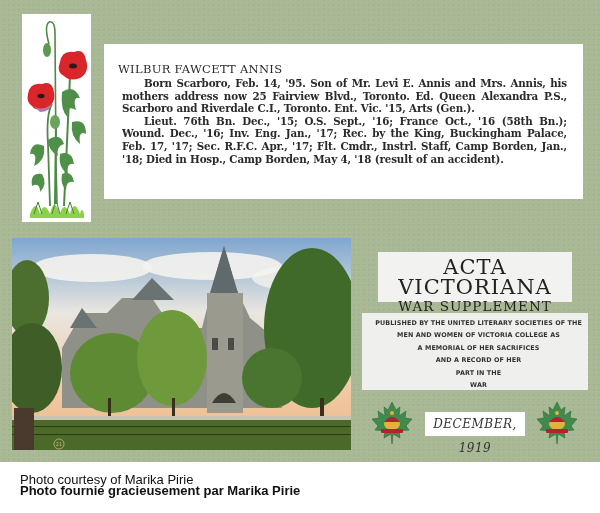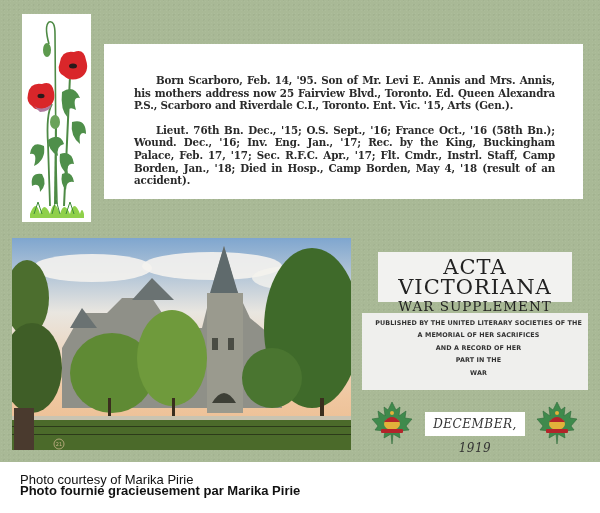--- a/index.html
+++ b/index.html
@@ -5,21 +5,21 @@
   html, body { margin: 0; padding: 0; }
   body { width: 600px; height: 513px; position: relative; background: #ffffff; overflow: hidden; }
   .board { position: absolute; left: 0; top: 0; width: 600px; height: 462px; background: #a9b996;
     background-image: radial-gradient(rgba(255,255,255,0.05) 1px, transparent 1px), radial-gradient(rgba(0,0,0,0.04) 1px, transparent 1px);
     background-size: 3px 3px, 5px 5px; background-position: 0 0, 1px 2px; }
   .poppy-card { position: absolute; left: 22px; top: 14px; width: 69px; height: 208px; background: #ffffff; }
   .poppy-card svg { position: absolute; left: 0; top: 0; }
   .bio-card { position: absolute; left: 104px; top: 44px; width: 479px; height: 155px; background: #ffffff; box-sizing: border-box; padding: 18px 16px 0 14px;
     font-family: "DejaVu Serif", serif; color: #2a2a2a; }
   .bio-name { font-size: 11.5px; letter-spacing: 0.3px; margin: 0 0 1px 0; line-height: 14px; font-weight: normal; }
-  .bio-para { font-size: 10.3px; line-height: 12.6px; margin: 12px; text-align: justify; text-indent: 22px; font-weight: bold; letter-spacing: -0.15px; padding-left: 4px;}
+  .bio-para { font-size: 10.3px; line-height: 12.6px; margin: 0; text-align: justify; text-indent: 22px; font-weight: bold; letter-spacing: -0.15px; padding-left: 4px;}
   .photo { position: absolute; left: 12px; top: 238px; width: 339px; height: 212px; overflow: hidden; background: #7d8f6a; }
   .title-box { position: absolute; left: 378px; top: 252px; width: 194px; height: 50px; background: #f2f2f0; text-align: center;
     font-family: "DejaVu Serif", serif; color: #222; }
   .title-main { font-size: 21px; letter-spacing: 1px; line-height: 20px; margin-top: 5px; display: block; }
   .title-sub { font-size: 13.5px; letter-spacing: 1px; line-height: 18px; display: block; }
   .publish-box { position: absolute; left: 362px; top: 313px; width: 226px; height: 77px; background: #efefed; text-align: center;
     font-family: "DejaVu Sans", sans-serif; font-size: 6.4px; font-weight: bold; color: #333; line-height: 12.4px; padding-top: 4px; box-sizing: border-box; letter-spacing: 0.1px; padding-left: 7px; }
   .publish-box span { display: block; white-space: nowrap; }
   .date-box { position: absolute; left: 425px; top: 412px; width: 100px; height: 24px; background: #ffffff; text-align: center;
     font-family: "DejaVu Serif", serif; font-style: italic; font-size: 12px; line-height: 24px; color: #333; letter-spacing: 0.5px; }
@@ -60,20 +60,21 @@
       <path d="M6 80 Q8 68 20 70 Q30 66 32 78 Q34 90 24 94 Q14 98 10 92 Q4 88 6 80Z" fill="#d9262a"></path>
       <ellipse cx="19" cy="82" rx="3.5" ry="2.2" fill="#2a1a1a"></ellipse>
       <path d="M12 92 Q20 98 30 90 Q28 98 18 98 Z" fill="#b07aa0"></path>
 
       <path d="M8 200 Q14 184 18 200 Q22 186 28 200 Q32 182 38 200 Q42 186 48 200 Q52 184 58 200 Q60 192 62 200 L62 204 L8 204Z" fill="#8fd04a"></path>
       <path d="M12 200 L16 188 L20 200 M30 200 L34 186 L38 200 M44 200 L48 188 L52 200" stroke="#3f8a3a" stroke-width="1" fill="none"></path>
     </svg>
   </div>
 
   <div class="bio-card">
+    <div class="bio-name">WILBUR FAWCETT ANNIS</div>
     <p class="bio-para">Born Scarboro, Feb. 14, '95. Son of Mr. Levi E. Annis and Mrs. Annis, his mothers address now 25 Fairview Blvd., Toronto. Ed. Queen Alexandra P.S., Scarboro and Riverdale C.I., Toronto. Ent. Vic. '15, Arts (Gen.).</p>
     <p class="bio-para">Lieut. 76th Bn. Dec., '15; O.S. Sept., '16; France Oct., '16 (58th Bn.); Wound. Dec., '16; Inv. Eng. Jan., '17; Rec. by the King, Buckingham Palace, Feb. 17, '17; Sec. R.F.C. Apr., '17; Flt. Cmdr., Instrl. Staff, Camp Borden, Jan., '18; Died in Hosp., Camp Borden, May 4, '18 (result of an accident).</p>
   </div>
 
   <div class="photo">
     <svg width="339" height="212" viewBox="0 0 339 212">
       <defs>
         <linearGradient id="sky" x1="0" y1="0" x2="0" y2="1">
           <stop offset="0" stop-color="#7fa6cf"></stop>
           <stop offset="0.35" stop-color="#e9e6e0"></stop>
@@ -117,20 +118,21 @@
     </svg>
   </div>
 
   <div class="title-box">
     <span class="title-main">ACTA VICTORIANA</span>
     <span class="title-sub">WAR SUPPLEMENT</span>
   </div>
 
   <div class="publish-box">
     <span>PUBLISHED BY THE UNITED LITERARY SOCIETIES OF THE</span>
+    <span>MEN AND WOMEN OF VICTORIA COLLEGE AS</span>
     <span>A MEMORIAL OF HER SACRIFICES</span>
     <span>AND A RECORD OF HER</span>
     <span>PART IN THE</span>
     <span>WAR</span>
   </div>
 
   <svg class="leaf leaf-left" viewBox="0 0 42 46">
     <path d="M21 2 L25 10 L29 7 L28 16 L35 11 L34 18 L41 19 L35 26 L38 30 L28 31 L29 38 L22 34 L21 44 L20 34 L13 38 L14 31 L4 30 L7 26 L1 19 L8 18 L7 11 L14 16 L13 7 L17 10Z" fill="#3f8a4c" stroke="#2f6a3a" stroke-width="0.6"></path>
     <ellipse cx="21" cy="24" rx="8" ry="6" fill="#e2b23a"></ellipse>
     <path d="M13 22 Q21 12 29 22 Z" fill="#b3242a"></path>

